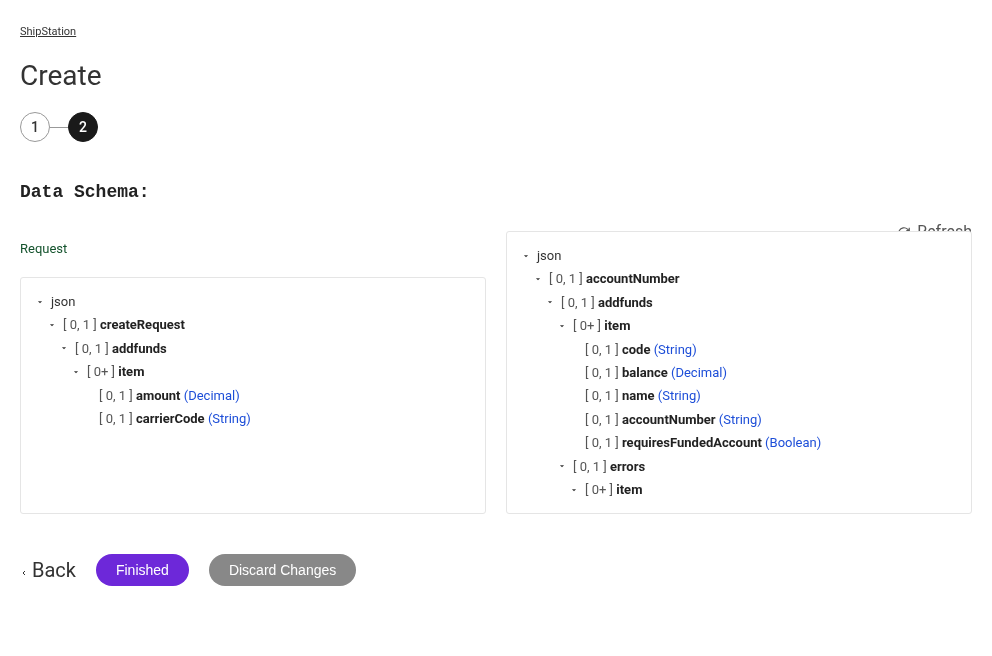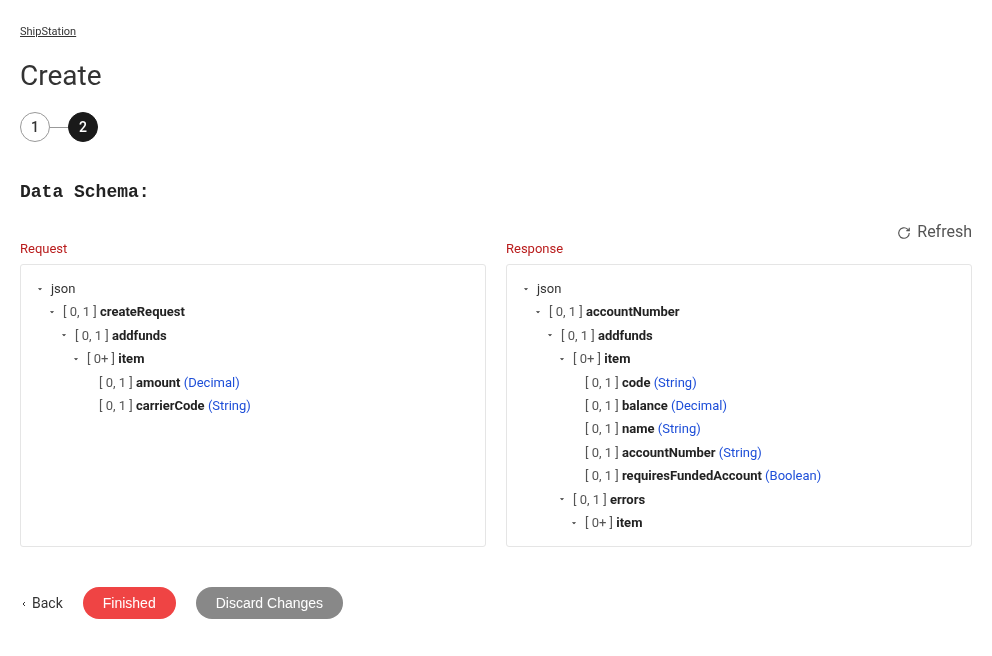--- a/index.html
+++ b/index.html
@@ -85,22 +85,22 @@
       display: flex;
       gap: 20px;
     }
     .column {
       flex: 1;
       display: flex;
       flex-direction: column;
     }
     .column-label {
       font-size: 13px;
-      color: #b91c1c;
-      margin-bottom: 8px;
+      color: #14532d;
+      margin-bottom: 21px;
       margin-top: 10px;
     }
     .schema-box {
       border: 1px solid #e5e5e5;
       border-radius: 3px;
       background: #fff;
       padding: 12px;
       flex: 1;
     }
     .tree-row {
@@ -141,37 +141,37 @@
     .footer-actions {
       display: flex;
       align-items: center;
       gap: 20px;
       margin-top: 40px;
     }
     .back-link {
       display: flex;
       align-items: flex-start;
       gap: 4px;
-      font-size: 14px;
+      font-size: 20px;
       color: #333;
       cursor: pointer;
     }
     .back-chevron {
       width: 8px;
       height: 8px;
     }
     .btn {
       padding: 8px 20px;
       border-radius: 18px;
       font-size: 14px;
       border: none;
       cursor: pointer;
     }
     .btn-primary {
-      background: #ef4444;
+      background: #6d28d9;
       color: #fff;
     }
     .btn-secondary {
       background: #888;
       color: #fff;
     }
   </style>
 </head>
 <body>
 
@@ -264,21 +264,20 @@
         <span class="spacer"></span>
         <span class="card-text">[ 0, 1 ]</span>&nbsp;
         <span class="field-name">carrierCode</span>&nbsp;
         <span class="field-type">(String)</span>
       </div>
 
     </div>
   </div>
 
   <div class="column">
-    <div class="column-label">Response</div>
     <div class="schema-box">
 
       <div class="tree-row indent-1">
         <span class="chevron">
           <svg viewBox="0 0 24 24" fill="#333">
               <path d="M7 10l5 5 5-5z"></path>
             </svg>
         </span>
         <span>json</span>
       </div>

